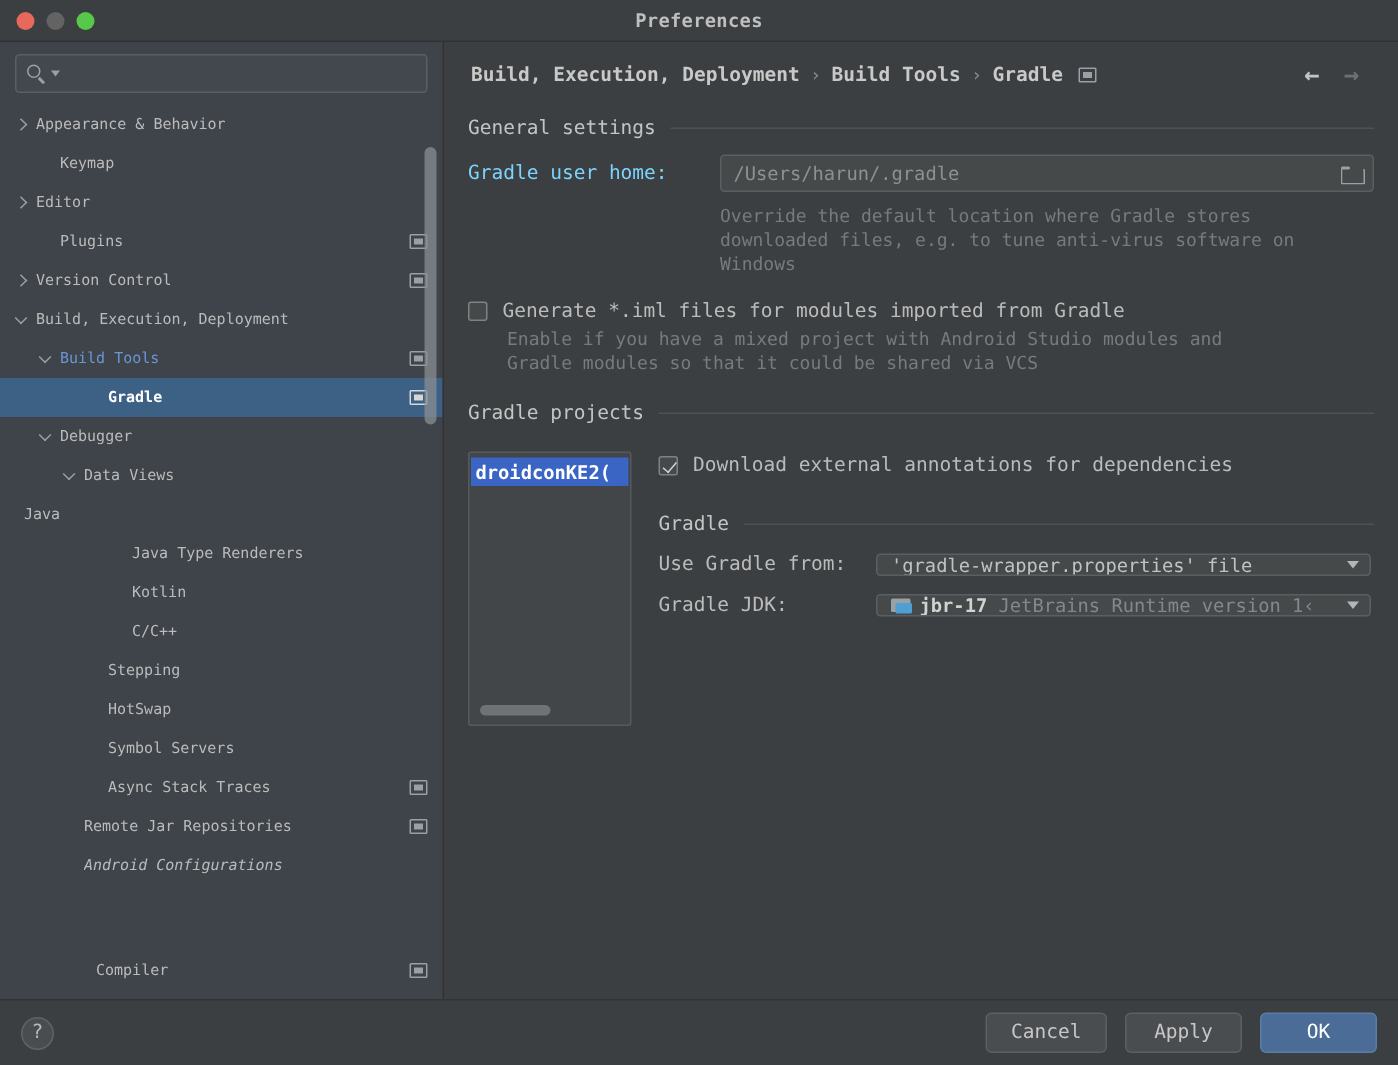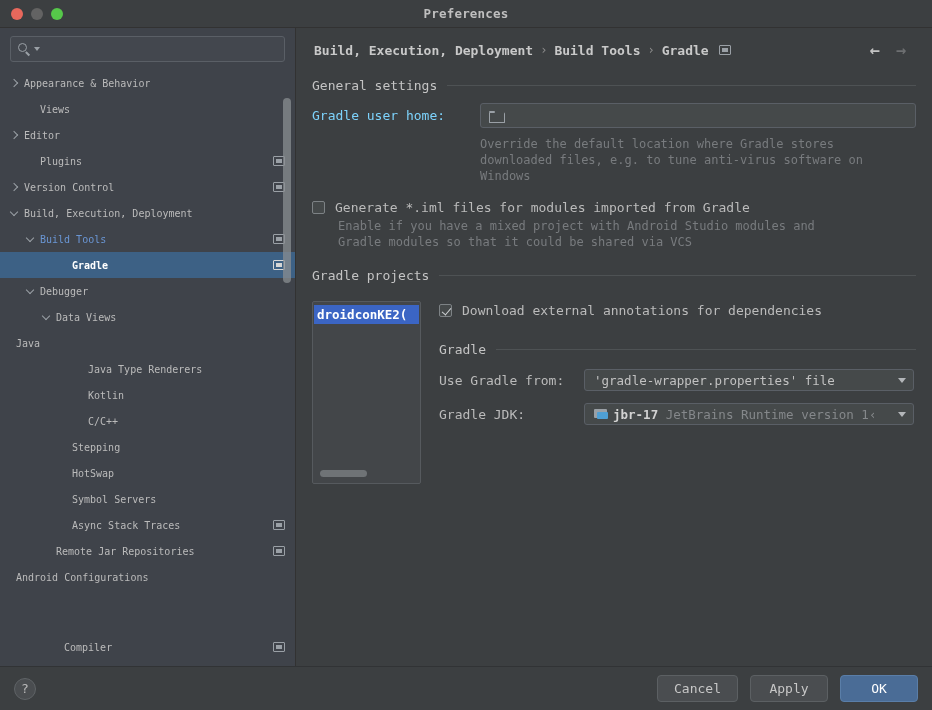--- a/index.html
+++ b/index.html
@@ -186,21 +186,21 @@
   }
   .proj-hscroll {
     position: absolute; left: 7px; bottom: 6px; width: 47px; height: 7px;
     background: #6f7376; border-radius: 4px;
   }
   .proj-right { flex: 1; padding-left: 18px; min-width: 0; }
 
   .sub-field-row { display: flex; align-items: center; margin-top: 12px; }
   .sub-label { font-size: 13px; color: #bbbbbb; width: 145px; flex: 0 0 auto; }
   .combo {
-    flex: 1; max-width: 330px; height: 22px; background: #45494a;
+    flex: 1; max-width: 330px; height: 15px; background: #45494a;
     border: 1px solid #5a5f66; border-radius: 3px;
     display: flex; align-items: center; padding: 0 7px 0 9px; overflow: hidden;
   }
   .combo .txt {
     flex: 1; font-size: 12.5px; color: #c2c2c2;
     white-space: nowrap; overflow: hidden; text-overflow: clip;
   }
   .combo-caret {
     width: 0; height: 0; flex: 0 0 auto; margin-left: 4px;
     border-left: 4.5px solid transparent; border-right: 4.5px solid transparent;
@@ -266,21 +266,21 @@
           <input class="search-input" type="text" placeholder="" value="" style="">
         </div>
       </div>
       <div class="tree" id="tree">
           <div class="tree-row" style="padding-left: 8px;">
             <span class="tree-arrow right"></span>
             <span class="tree-label">Appearance &amp; Behavior</span>
           </div>
           <div class="tree-row" style="padding-left: 24px;">
             <span class="tree-arrow"></span>
-            <span class="tree-label">Views</span>
+            <span class="tree-label">Keymap</span>
           </div>
           <div class="tree-row" style="padding-left: 8px;">
             <span class="tree-arrow right"></span>
             <span class="tree-label">Editor</span>
           </div>
           <div class="tree-row" style="padding-left: 24px;">
             <span class="tree-arrow"></span>
             <span class="tree-label">Plugins</span>
             <span class="mod-icon"></span>
           </div>
@@ -342,21 +342,21 @@
           <div class="tree-row" style="padding-left: 56px;">
             <span class="tree-arrow"></span>
             <span class="tree-label">Async Stack Traces</span>
             <span class="mod-icon"></span>
           </div>
           <div class="tree-row" style="padding-left: 40px;">
             <span class="tree-arrow"></span>
             <span class="tree-label">Remote Jar Repositories</span>
             <span class="mod-icon"></span>
           </div>
-          <div class="tree-row" style="">
+          <div class="tree-row" style="padding-left: 40px; font-style: italic;">
             <span class="tree-arrow"></span>
             <span class="tree-label">Android Configurations</span>
           </div>
           <div class="tree-row" style="padding-left: 48px; margin-top: 44px;">
             <span class="tree-arrow"></span>
             <span class="tree-label">Compiler</span>
             <span class="mod-icon"></span>
           </div>
           <div class="tree-row" style="padding-left: 40px;">
             <span class="tree-arrow"></span>
@@ -387,20 +387,21 @@
       </div>
 
       <div class="section-head">
         <span>General settings</span>
         <span class="rule"></span>
       </div>
 
       <div class="field-row">
         <span class="field-label">Gradle user home:</span>
         <span class="text-field">
+          <span class="val">/Users/harun/.gradle</span>
           <span class="folder-icon"></span>
         </span>
       </div>
       <div class="hint">Override the default location where Gradle stores downloaded files, e.g. to tune anti-virus software on Windows</div>
 
       <div class="check-row">
         <span class="checkbox" id="cb-iml"></span>
         <span class="check-label">Generate *.iml files for modules imported from Gradle</span>
       </div>
       <div class="hint indent-sm">Enable if you have a mixed project with Android Studio modules and Gradle modules so that it could be shared via VCS</div>

